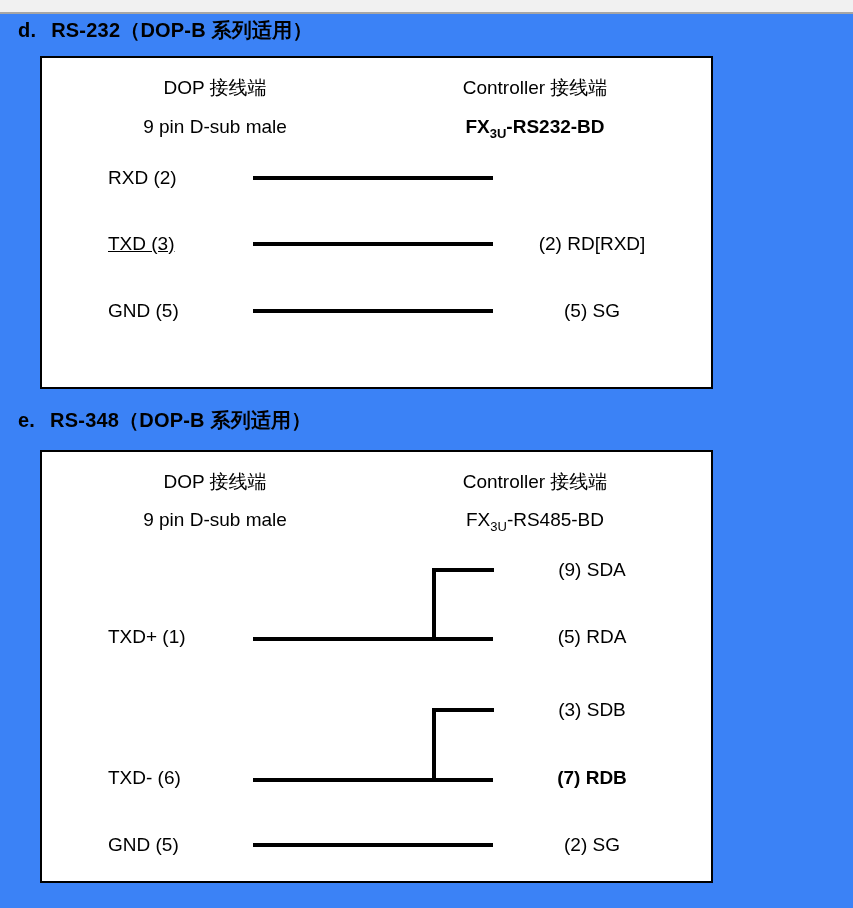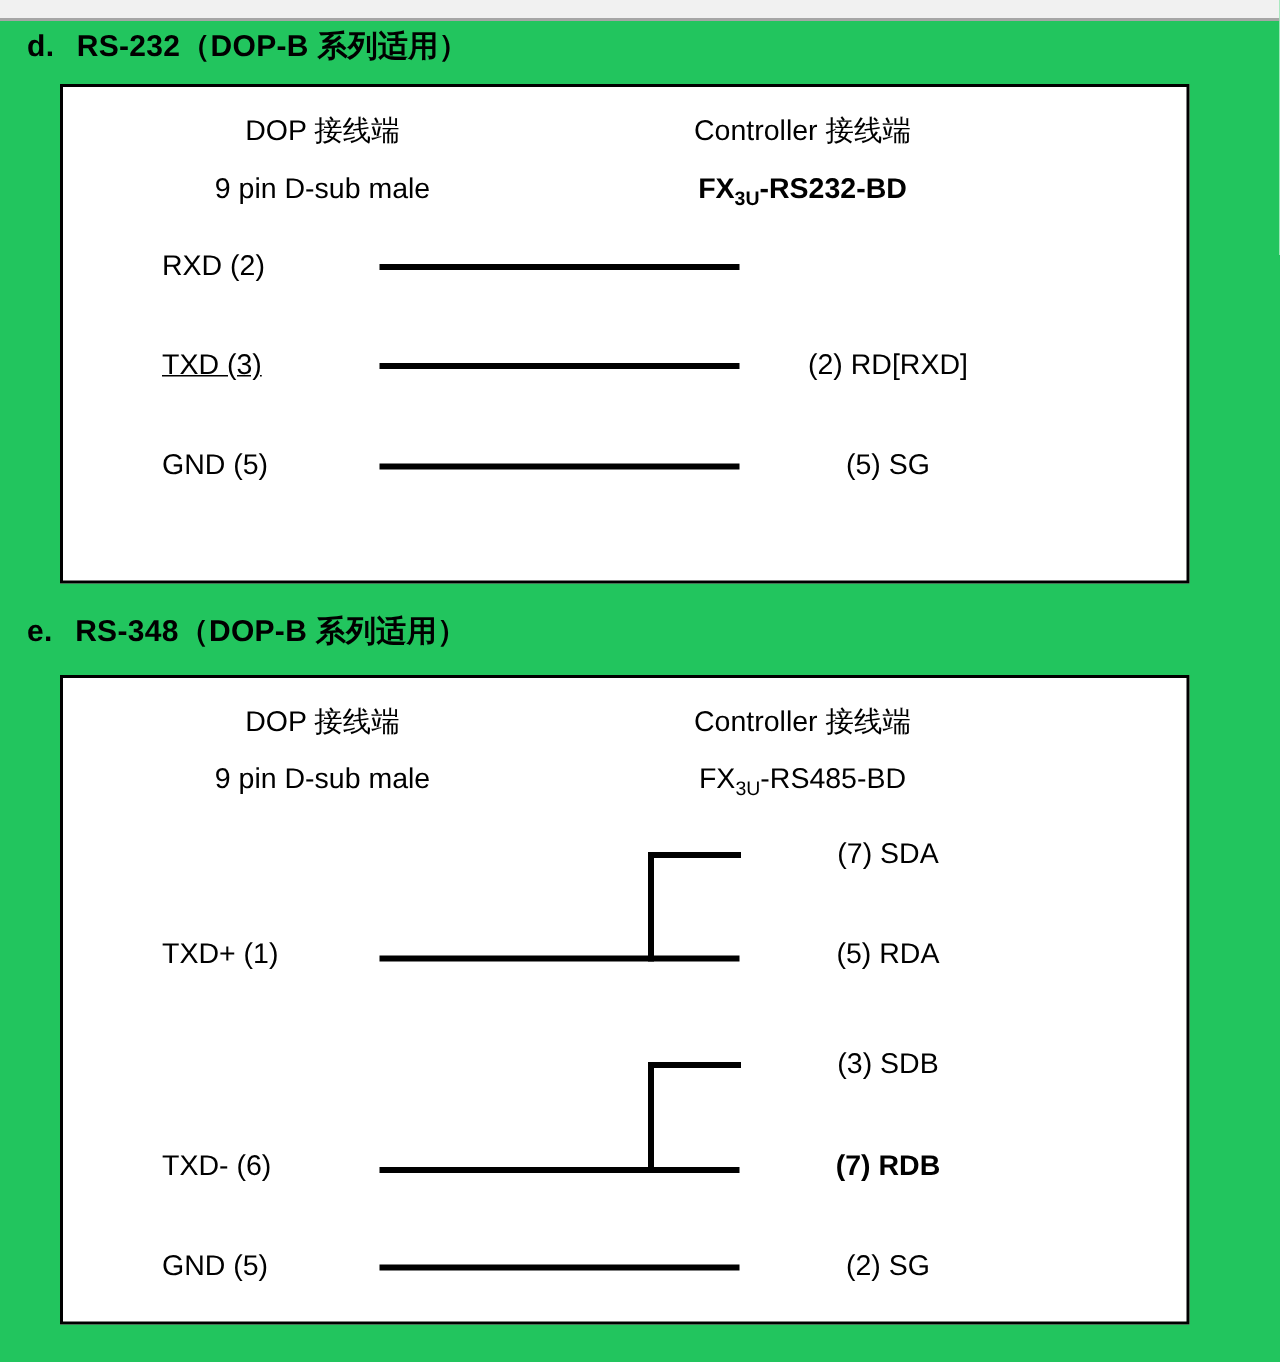--- a/index.html
+++ b/index.html
@@ -1,37 +1,37 @@
 <!DOCTYPE html>
 <html><head>
 <meta charset="utf-8">
 <style>
   html,body{margin:0;padding:0;background:#ffffff;}
   body{
     width:853px;height:908px;
     font-family:"Liberation Sans", sans-serif;
     color:#000;
   }
-  .page{position:relative;width:853px;height:908px;background:#22c55e;overflow:hidden;}
+  .page{position:relative;width:853px;height:908px;background:#3b82f6;overflow:hidden;}
 
   .top-strip{
     position:absolute;left:0;top:0;width:853px;height:12px;
     background:#f1f1f1;border-bottom:2px solid #a6a6a6;box-sizing:content-box;
   }
 
   .section-heading{
     position:absolute;left:18px;
     font-size:20px;font-weight:bold;white-space:nowrap;letter-spacing:0.2px;
   }
   .section-heading .h-prefix{display:inline-block;margin-right:15px;}
   #heading-d{top:17px;}
   #heading-e{top:407px;}
 
   .diagram-box{
-    position:absolute;left:40px;width:753px;
+    position:absolute;left:40px;width:673px;
     border:2px solid #000;box-sizing:border-box;background:#fff;
   }
   #box-d{top:56px;height:333px;}
   #box-e{top:450px;height:433px;}
 
   .bx{position:absolute;white-space:nowrap;font-size:19px;line-height:24px;}
   .c240{width:240px;text-align:center;}
   .hline{position:absolute;height:4px;background:#000;}
   .vline{position:absolute;width:4px;background:#000;}
 
@@ -69,21 +69,21 @@
   <div class="section-heading" id="heading-e">
     <span class="h-prefix">e.</span><span class="h-title">RS-348（DOP-B 系列适用）</span>
   </div>
 
   <div class="diagram-box" id="box-e">
     <div class="bx c240" style="left:53px;top:18px;">DOP  接线端</div>
     <div class="bx c240" style="left:53px;top:56px;">9 pin D-sub male</div>
     <div class="bx c240" style="left:373px;top:18px;">Controller  接线端</div>
     <div class="bx c240" style="left:373px;top:56px;"><span>FX</span><sub class="model-sub">3U</sub><span>-RS485-BD</span></div>
 
-    <div class="bx c240" style="left:430px;top:106px;">(7) SDA</div>
+    <div class="bx c240" style="left:430px;top:106px;">(9) SDA</div>
     <div class="hline" style="left:390px;top:116px;width:62px;"></div>
     <div class="vline" style="left:390px;top:116px;height:73px;"></div>
     <div class="bx" style="left:66px;top:173px;">TXD+ (1)</div>
     <div class="hline" style="left:211px;top:185px;width:240px;"></div>
     <div class="bx c240" style="left:430px;top:173px;">(5) RDA</div>
 
     <div class="bx c240" style="left:430px;top:246px;">(3) SDB</div>
     <div class="hline" style="left:390px;top:256px;width:62px;"></div>
     <div class="vline" style="left:390px;top:256px;height:73px;"></div>
     <div class="bx" style="left:66px;top:314px;">TXD- (6)</div>

